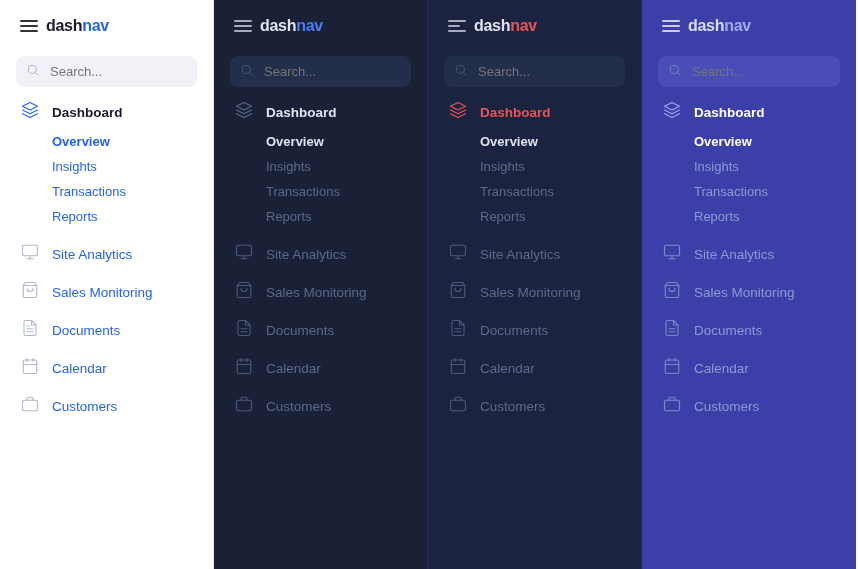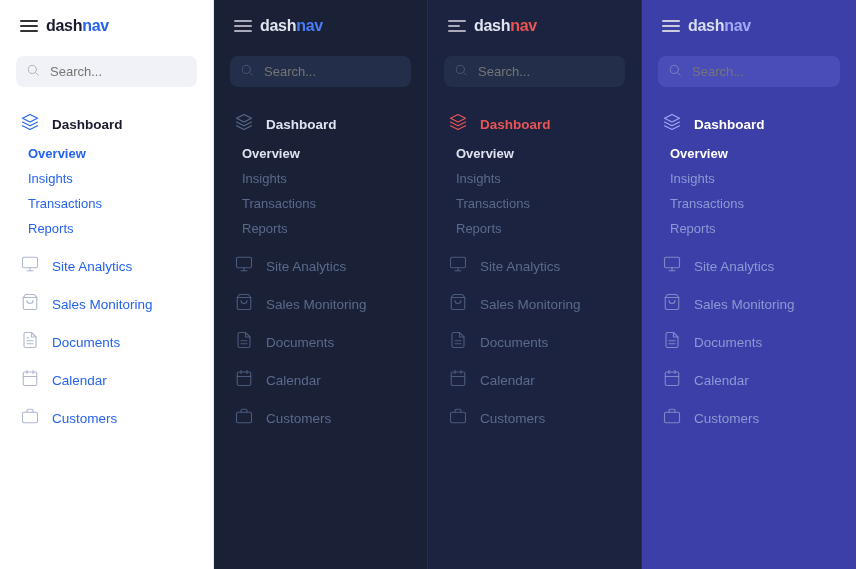--- a/index.html
+++ b/index.html
@@ -65,21 +65,21 @@
     .panel-2 .logo-nav-blue { color: #4a7cf7; }
 
     .panel-3 .logo-dash { color: #e0e4f0; }
     .panel-3 .logo-nav-red { color: #e85555; }
 
     .panel-4 .logo-dash { color: #d8ddf5; }
     .panel-4 .logo-nav-purple { color: #a0a8f8; }
 
     
     .search-container {
-      margin: 4px 16px 12px;
+      margin: 4px 16px 0;
       position: relative;
     }
     .search-input {
       width: 100%;
       padding: 8px 12px 8px 34px;
       border-radius: 8px;
       font-size: 13px;
       outline: none;
       border: none;
     }
@@ -144,21 +144,21 @@
       align-items: flex-end;
       padding: 9px 20px;
       gap: 12px;
       cursor: pointer;
     }
     .dashboard-label {
       font-size: 13.5px;
       font-weight: 700;
     }
 
-    .sub-nav { padding-left: 28px; }
+    .sub-nav { padding-left: 52px; }
     .sub-nav-item {
       padding: 5px 20px 5px 0;
       font-size: 13px;
       cursor: pointer;
     }
 
     
     .panel-1 .dashboard-label { color: #1a1a2e; }
     .panel-1 .dashboard-icon { color: #2563eb; }
     .panel-1 .sub-nav-item.active { color: #2563eb; font-weight: 600; }

